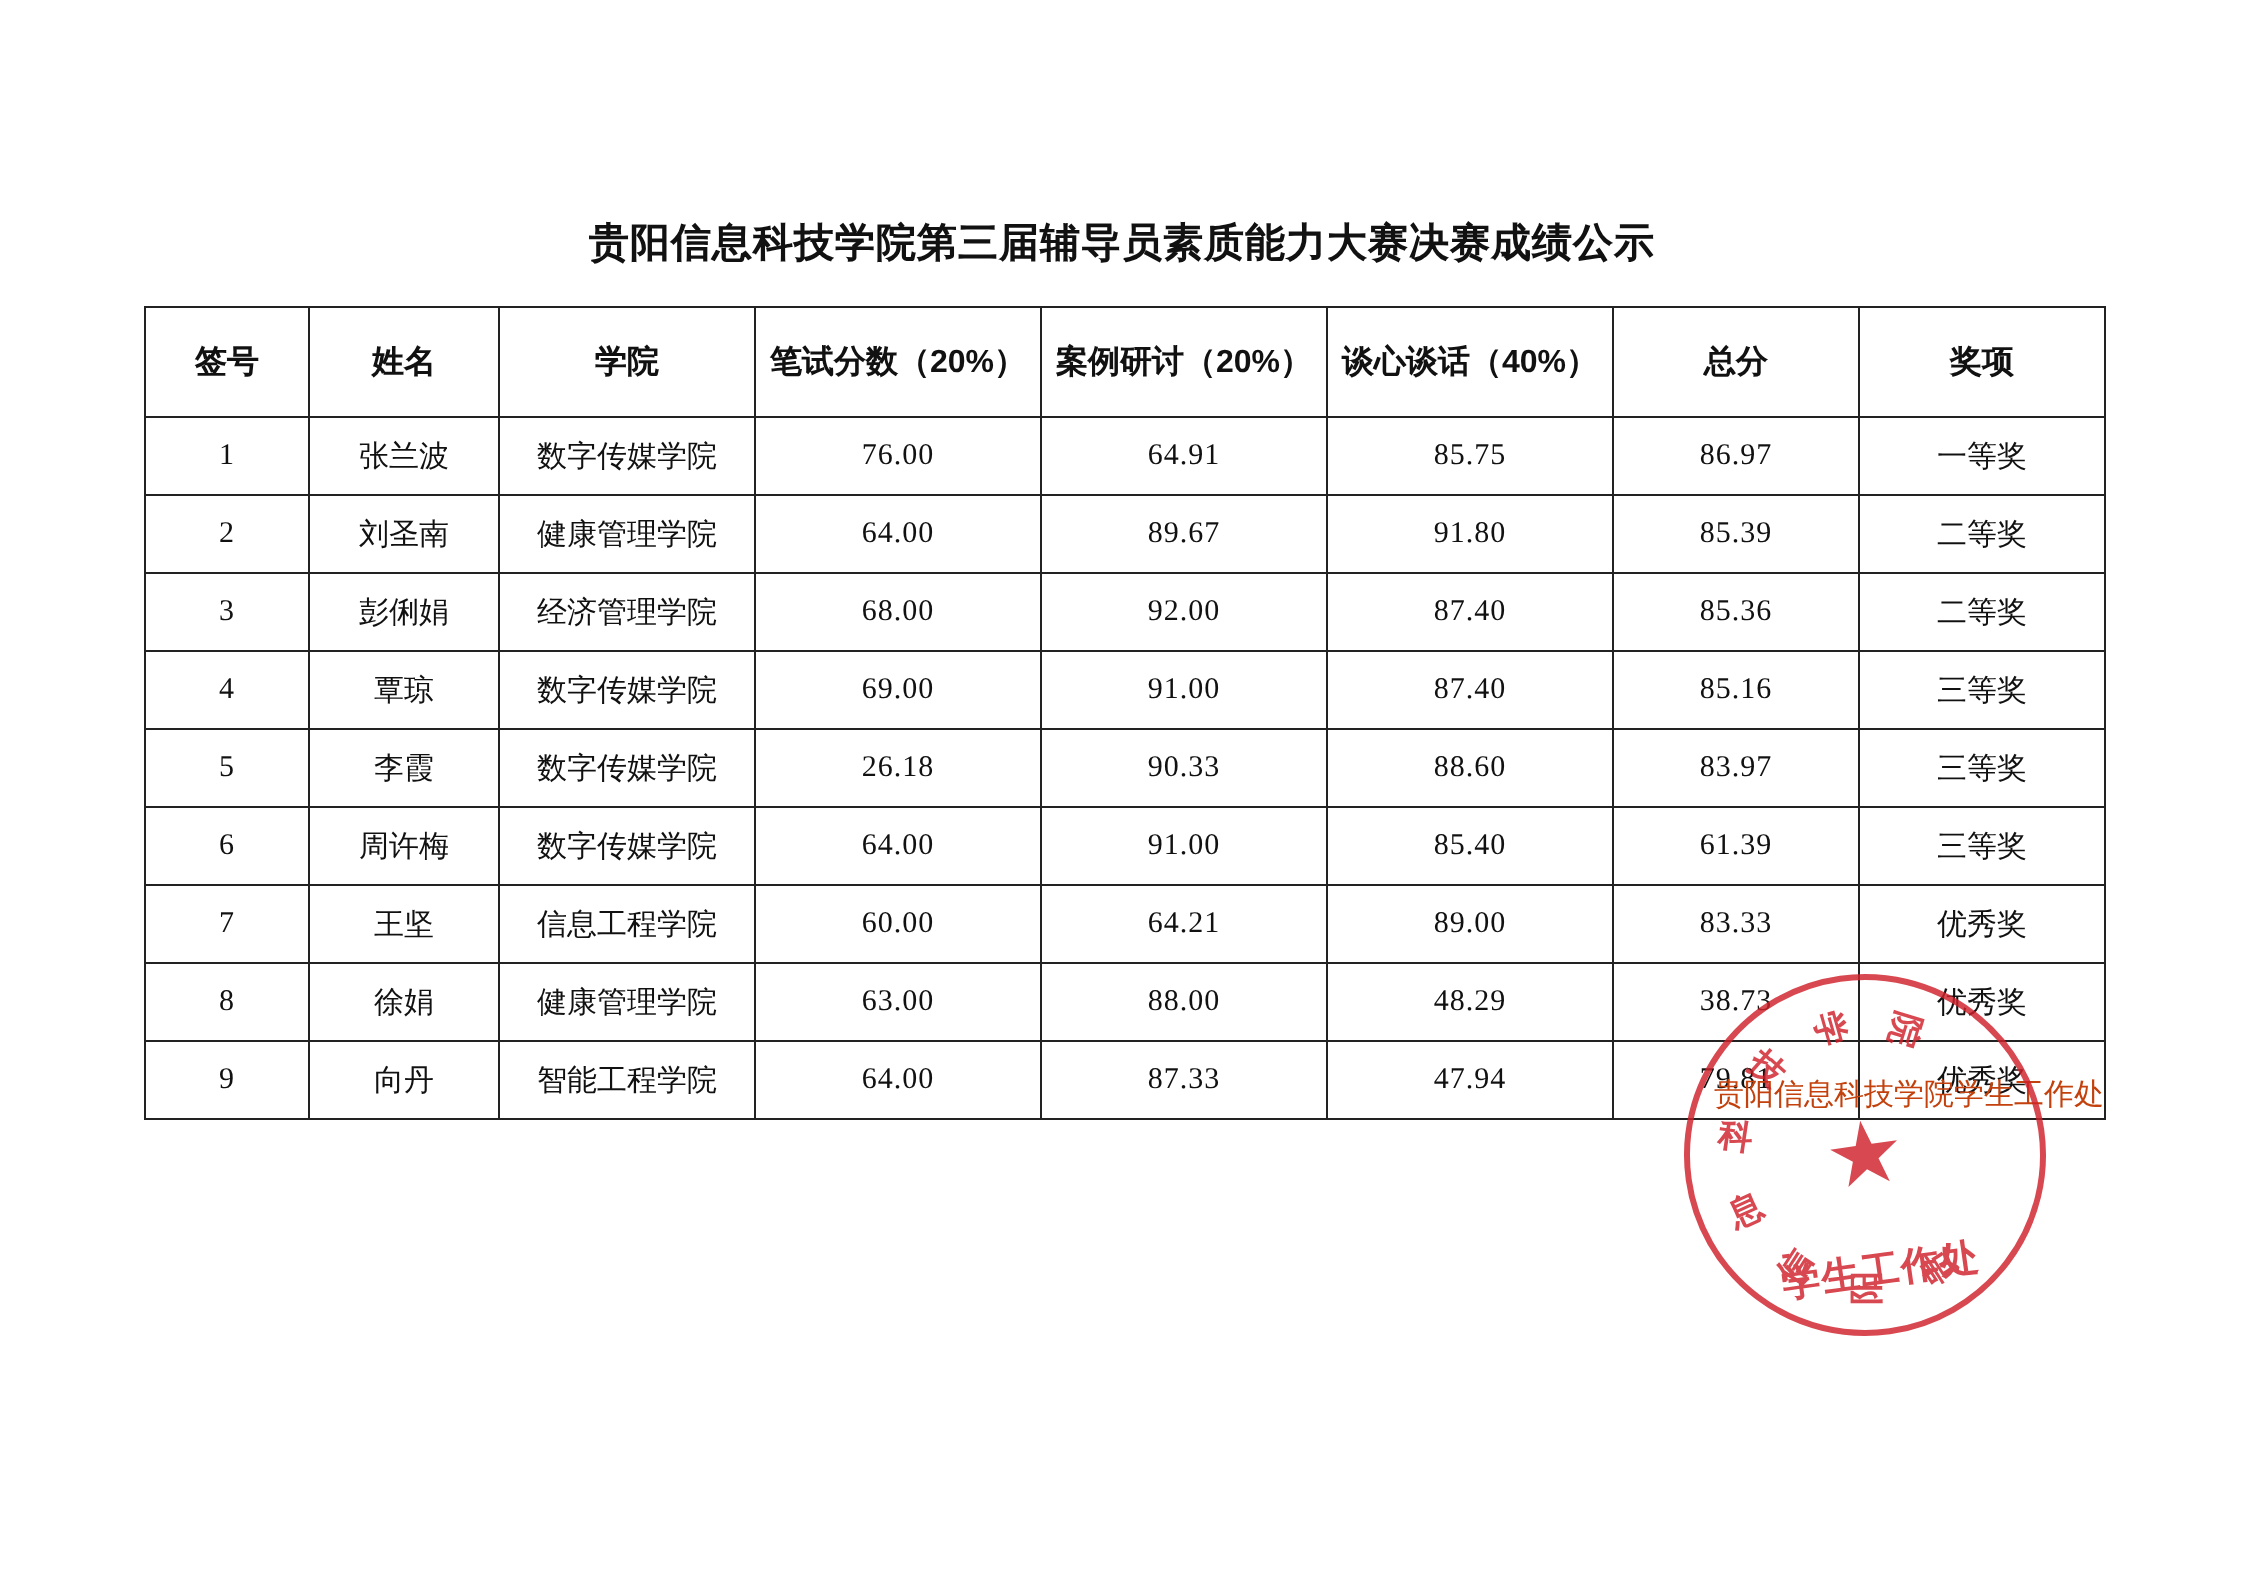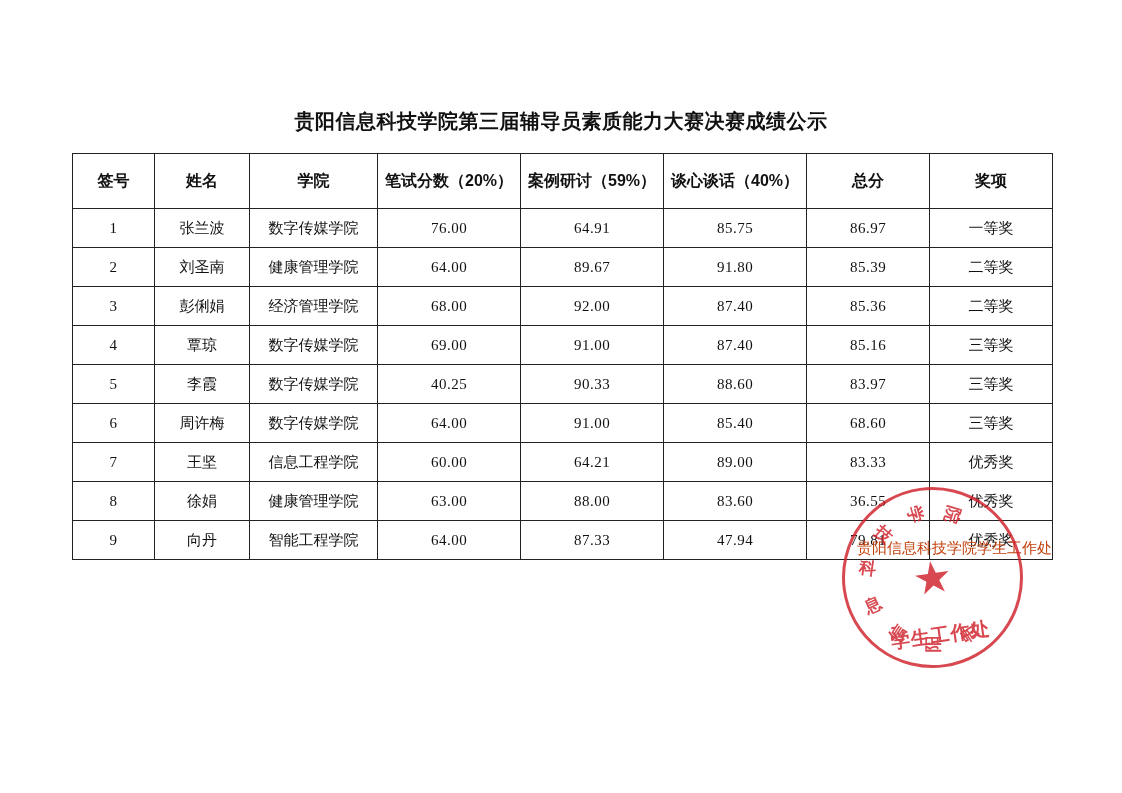--- a/index.html
+++ b/index.html
@@ -144,21 +144,21 @@
         <col class="c-sc3">
       <col class="c-total">
         <col class="c-award">
     </colgroup>
     <thead>
       <tr>
         <th>签号</th>
         <th>姓名</th>
         <th>学院</th>
         <th>笔试分数（20%）</th>
-        <th>案例研讨（59%）</th>
+        <th>案例研讨（20%）</th>
         <th>谈心谈话（40%）</th>
         <th>总分</th>
         <th>奖项</th>
       </tr>
     </thead>
     <tbody>
       <tr>
         <td class="num">1</td>
         <td>张兰波</td>
         <td>数字传媒学院</td>
@@ -195,54 +195,54 @@
         <td class="num">69.00</td>
         <td class="num">91.00</td>
         <td class="num">87.40</td>
         <td class="num">85.16</td>
         <td>三等奖</td>
       </tr>
       <tr>
         <td class="num">5</td>
         <td>李霞</td>
         <td>数字传媒学院</td>
-        <td class="num">40.25</td>
+        <td class="num">26.18</td>
         <td class="num">90.33</td>
         <td class="num">88.60</td>
         <td class="num">83.97</td>
         <td>三等奖</td>
       </tr>
       <tr>
         <td class="num">6</td>
         <td>周许梅</td>
         <td>数字传媒学院</td>
         <td class="num">64.00</td>
         <td class="num">91.00</td>
         <td class="num">85.40</td>
-        <td class="num">68.60</td>
+        <td class="num">61.39</td>
         <td>三等奖</td>
       </tr>
       <tr>
         <td class="num">7</td>
         <td>王坚</td>
         <td>信息工程学院</td>
         <td class="num">60.00</td>
         <td class="num">64.21</td>
         <td class="num">89.00</td>
         <td class="num">83.33</td>
         <td>优秀奖</td>
       </tr>
       <tr>
         <td class="num">8</td>
         <td>徐娟</td>
         <td>健康管理学院</td>
         <td class="num">63.00</td>
         <td class="num">88.00</td>
-        <td class="num">83.60</td>
-        <td class="num">36.55</td>
+        <td class="num">48.29</td>
+        <td class="num">38.73</td>
         <td>优秀奖</td>
       </tr>
       <tr>
         <td class="num">9</td>
         <td>向丹</td>
         <td>智能工程学院</td>
         <td class="num">64.00</td>
         <td class="num">87.33</td>
         <td class="num">47.94</td>
         <td class="num">79.81</td>

